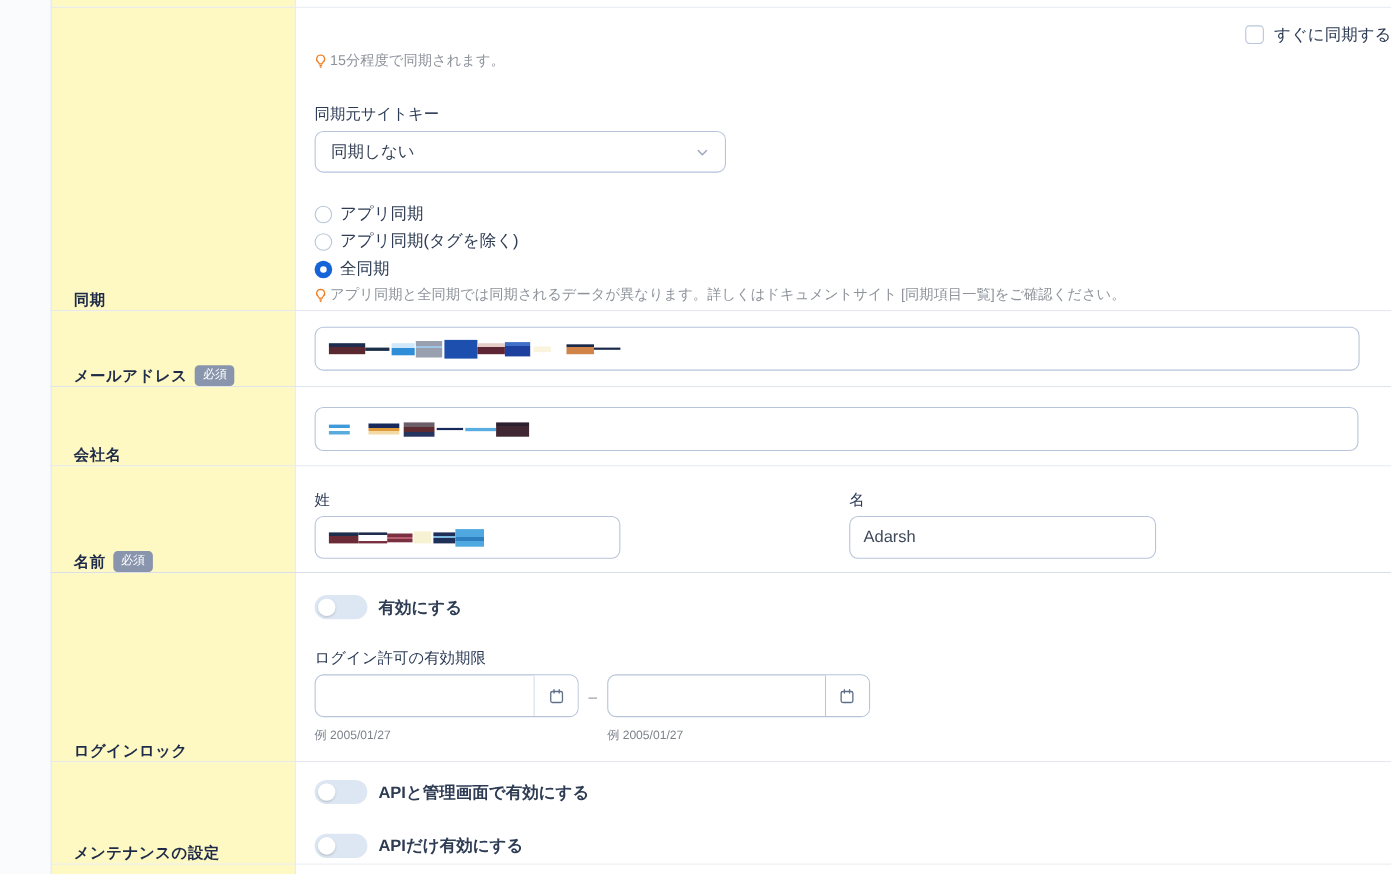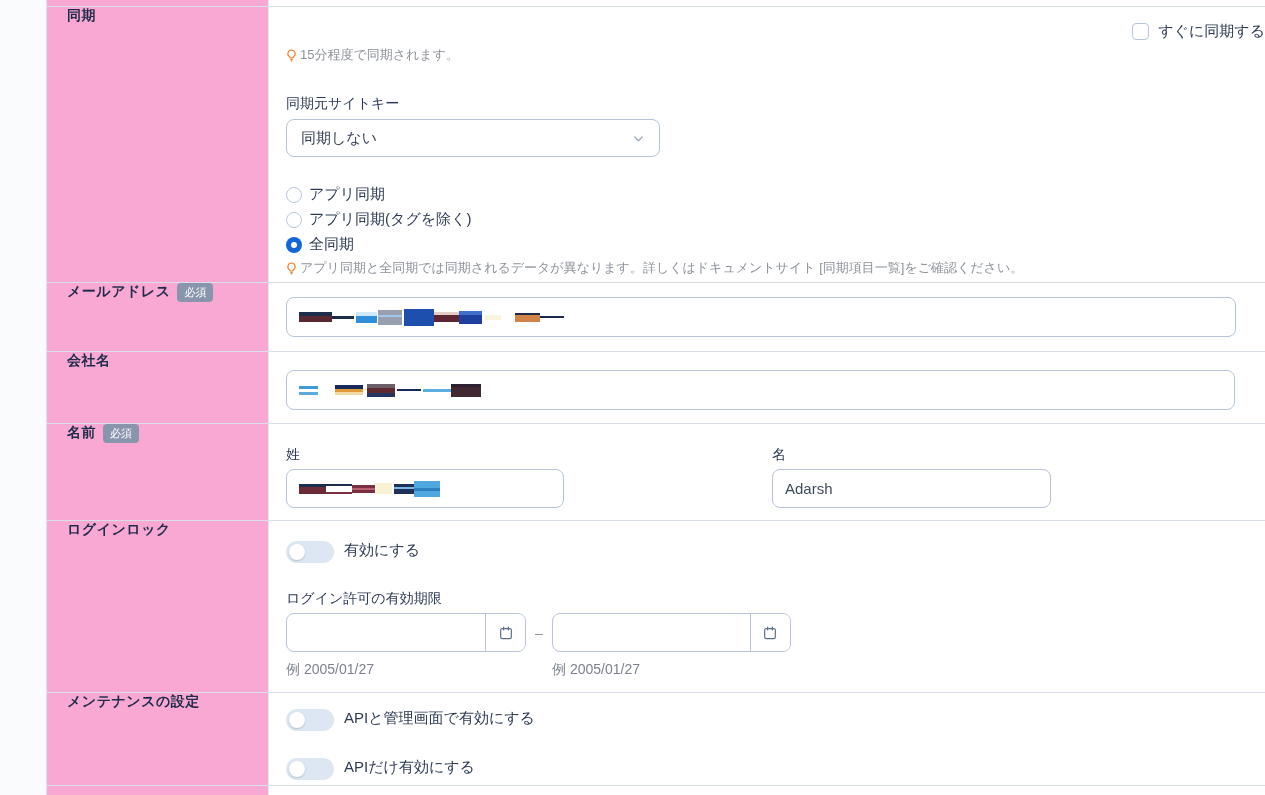--- a/index.html
+++ b/index.html
@@ -13,22 +13,22 @@
   .row { display:flex; border-bottom:1px solid #d9dfe9; }
   .r-top    { height:7px; }
   .r-sync   { height:276px; }
   .r-email  { height:69px; }
   .r-company{ height:72px; }
   .r-name   { height:97px; }
   .r-login  { height:172px; }
   .r-maint  { height:93px; }
   .r-bottom { height:9px; border-bottom:none; }
   .label-cell {
-    width:222px; flex-shrink:0; background:#f9a8d4; border-right:1px solid #e4e9f1;
-    display:flex; align-items:flex-start; padding-left:20px; gap:7px;
+    width:222px; flex-shrink:0; background:#fef9c3; border-right:1px solid #e4e9f1;
+    display:flex; align-items:flex-end; padding-left:20px; gap:7px;
   }
   .row-label { font-weight:bold; font-size:14px; color:#1e2b49; letter-spacing:.5px; }
   .badge {
     background:#8995ad; color:#fff; font-size:11px; line-height:1;
     padding:4px 7px; border-radius:4px; white-space:nowrap;
   }
   .content-cell { flex:1; padding-left:17px; background:#fff; }
 
   .check-line { margin-top:15px; display:flex; align-items:center; gap:9px;justify-content:flex-end; }
   .checkbox { width:17px; height:17px; border:1.5px solid #b9c6da; border-radius:4px; background:#fff; flex-shrink:0; }
@@ -58,38 +58,38 @@
   .email-input { margin-top:14px; width:950px; height:40px; }
   .company-input { margin-top:18px; width:949px; height:40px; }
   .redact { display:flex; align-items:center; }
   .redact > div { flex-shrink:0; }
 
   .name-cols { display:flex; margin-top:22px; }
   .name-col1 { width:278px; }
   .name-col2 { width:279px; margin-left:208px; }
   .name-input { margin-top:5px; width:100%; height:39px; }
 
-  .toggle-line { display:flex; align-items:flex-start; gap:10px; }
+  .toggle-line { display:flex; align-items:center; gap:10px;font-weight:bold; }
   .lock-toggle-line { margin-top:20px; }
   .toggle { width:48px; height:22px; border-radius:11px; background:#dde6f3; position:relative; flex-shrink:0; cursor:pointer; }
   .toggle::after {
     content:''; position:absolute; left:3px; top:3px; width:16px; height:16px;
     border-radius:50%; background:#fff; box-shadow:0 1px 2px rgba(0,0,0,.18);
   }
   .period-label { margin-top:27px; }
   .date-line { margin-top:5px; display:flex; align-items:center; }
   .date-input { width:240px; height:39px; border:1px solid #b8c4d9; border-radius:8px; background:#fff; display:flex; }
   .date-input.second { width:239px; }
   .date-text { flex:1; }
   .cal-btn {
     width:40px; border-left:1px solid #b8c4d9; display:flex; align-items:center; justify-content:center;
     border-radius:0 7px 7px 0; background:#fff; cursor:pointer;
   }
   .range-dash { margin:0 9px; color:#8e939b; font-size:14px; }
-  .date-hints { display:flex; margin-top:9px; font-size:14px; color:#7d828c; }
+  .date-hints { display:flex; margin-top:9px; font-size:11px; color:#7d828c; }
   .dh1 { width:266px; }
 
   .maint-line1 { margin-top:16px; }
   .maint-line2 { margin-top:27px; }
 </style>
 </head>
 <body>
 
 <div class="page">
   <div class="left-strip"></div>

